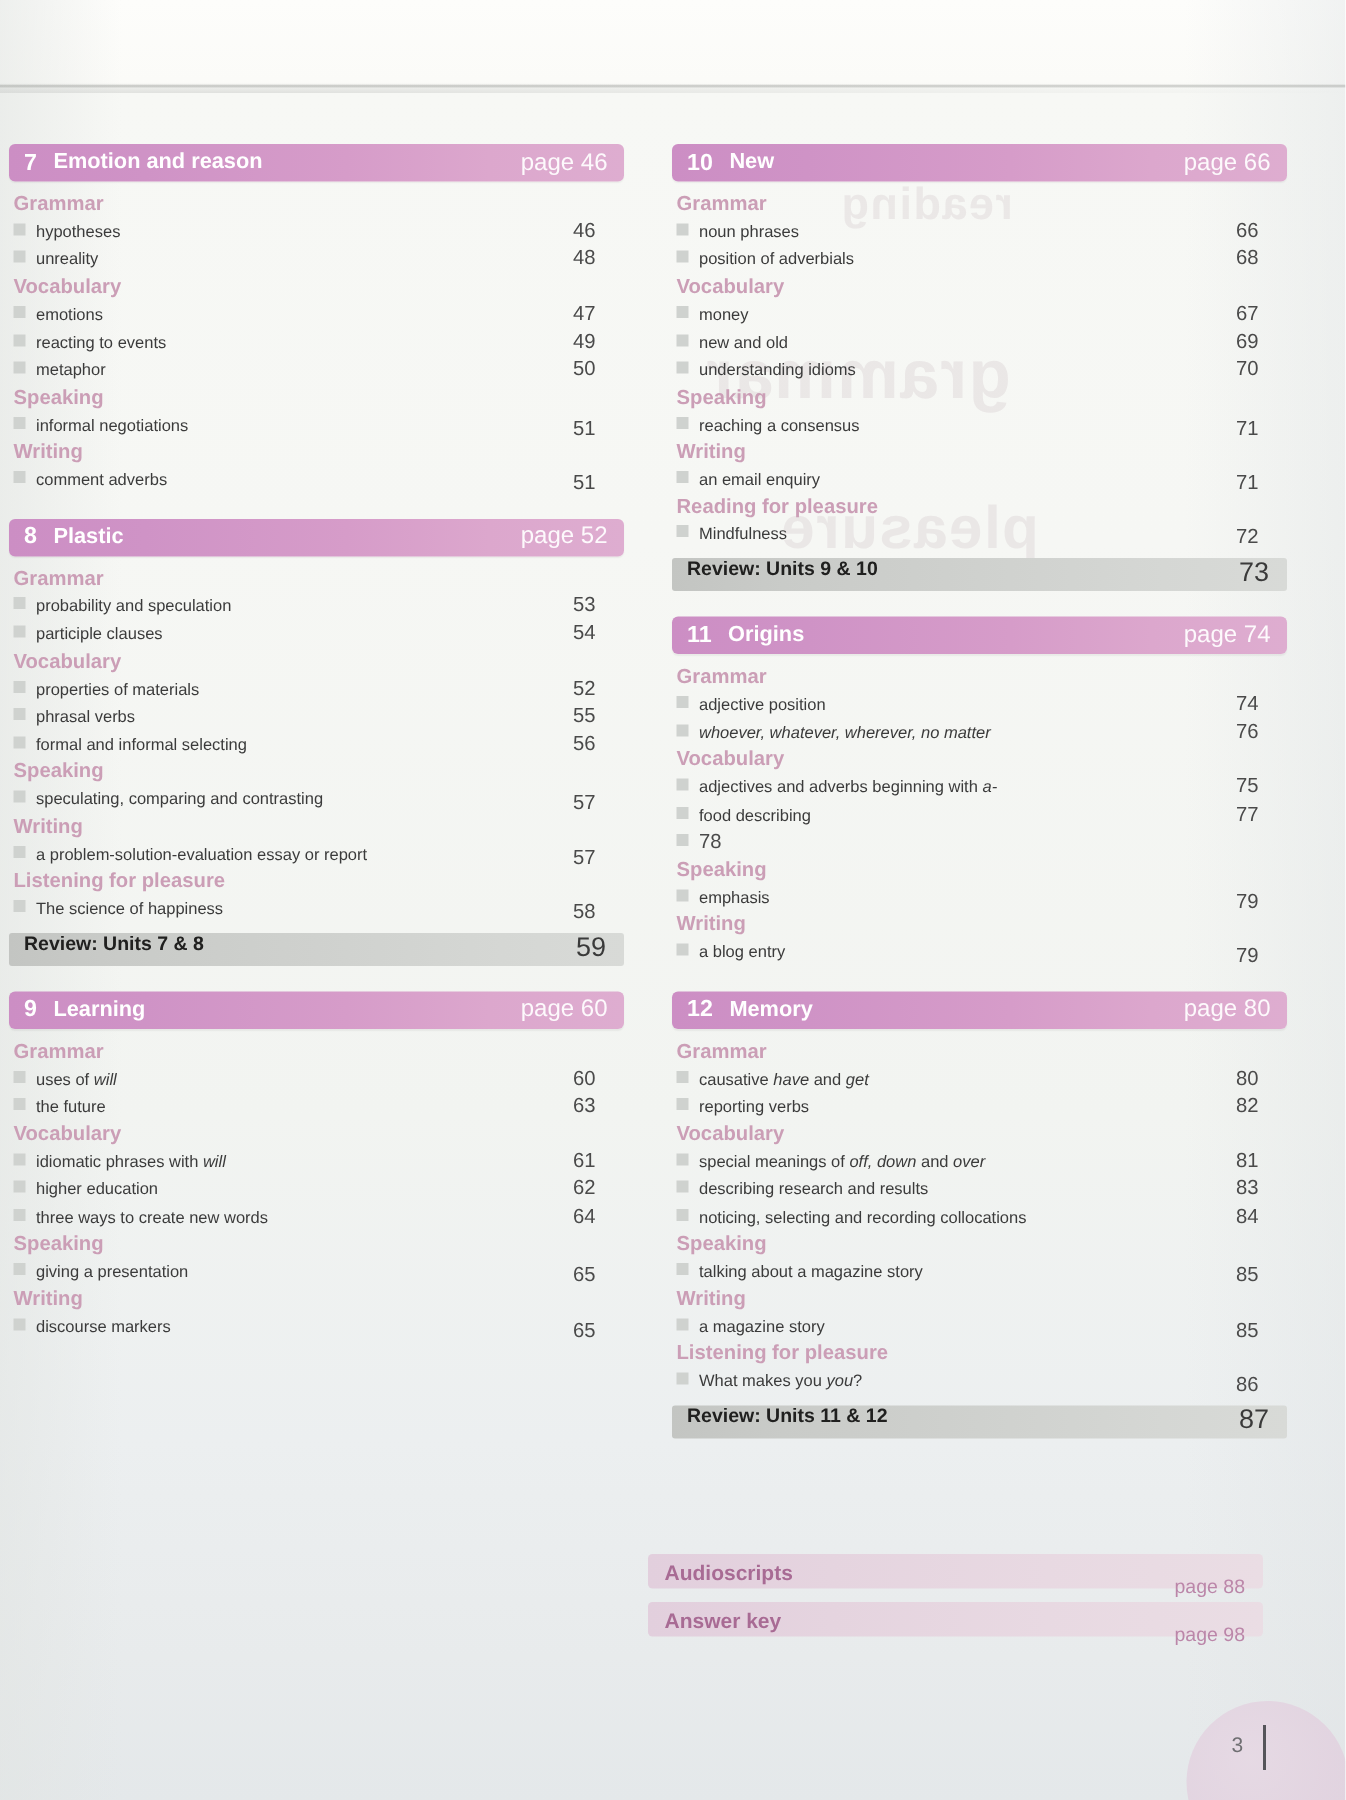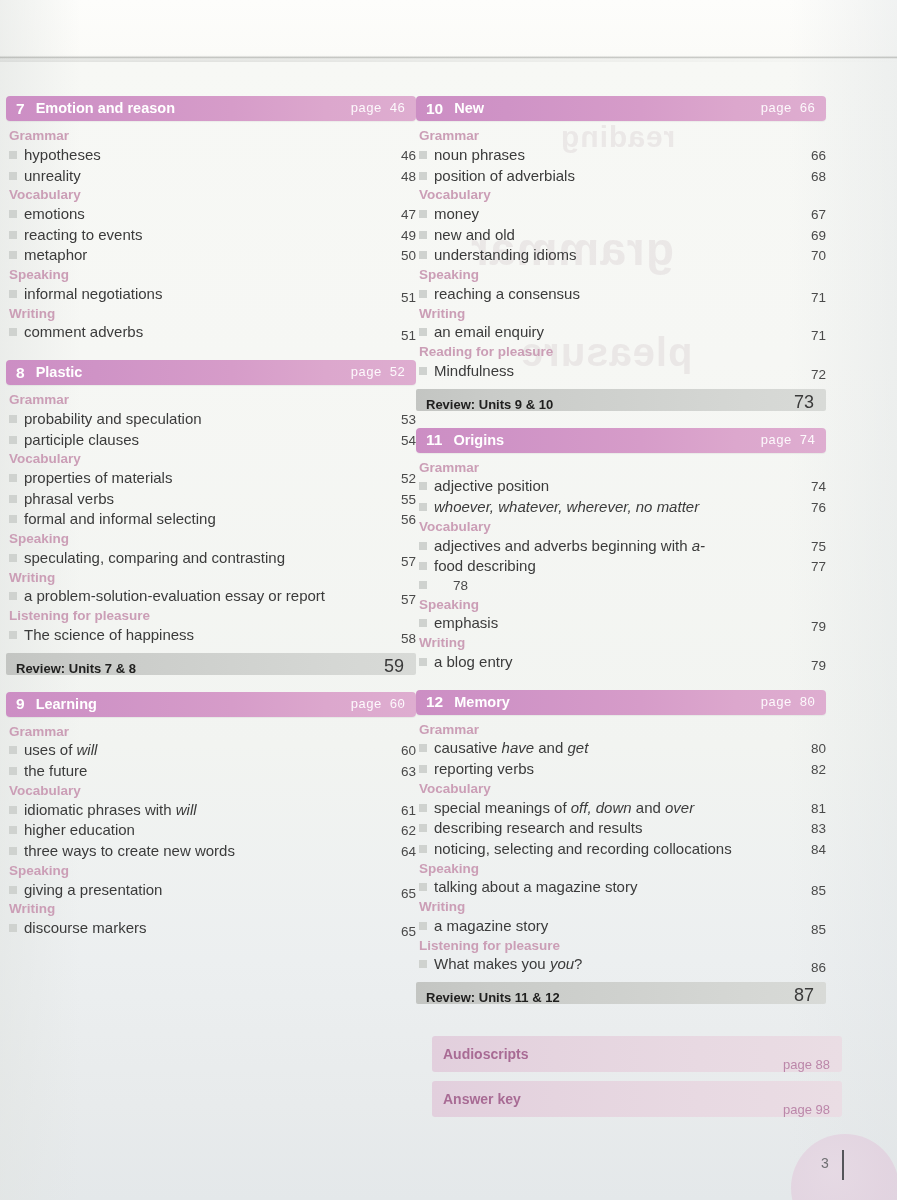--- a/index.html
+++ b/index.html
@@ -82,21 +82,21 @@
   #ghost-2 { left: 520px; top: 330px; font-size: 40px; transform: scaleX(-1); }
   #ghost-3 { left: 560px; top: 120px; font-size: 30px; transform: scaleX(-1); }
 
   
   .col {
     position: absolute;
     top: 96px;
     width: 410px;
   }
   #col-left  { left: 6px; }
-  #col-right { left: 416px; }
+  #col-right { left: 448px; }
 
   
   .unit { margin-bottom: 17px; }
 
   .unit-bar {
     position: relative;
     height: 25px;
     border-radius: 4px;
     background: linear-gradient(90deg, #cc8ec4 0%, #cf93c6 22%, #d69cc9 55%, #dca7cd 78%, #deadd0 100%);
     display: flex;
@@ -114,24 +114,23 @@
     color: #ffffff;
     font-size: 14.5px;
     font-weight: 700;
     padding-left: 11px;
     line-height: 1;
   }
   .unit-page {
     position: absolute;
     right: 11px;
     color: rgba(255,255,255,0.93);
-    font-size: 13px;
+    font-size: 16px;
     font-weight: 400;
     line-height: 1;
-    font-family: Liberation Mono, monospace;
   }
 
   
   .sect {
     color: #cb9eb6;
     font-size: 13.5px;
     font-weight: 600;
     margin-top: 0;
     margin-bottom: 0px;
     padding-left: 3px;
@@ -151,43 +150,43 @@
     width: 8px;
     height: 8px;
     background: #cfd2cf;
     margin-right: 7px;
     position: relative;
     top: -1px;
   }
   .row-label {
     flex: 1 1 auto;
     color: #3b3b3b;
-    font-size: 15px;
+    font-size: 11px;
     white-space: nowrap;
     overflow: hidden;
   }
   .row-page {
     flex: 0 0 auto;
     color: #4a4a4a;
     font-size: 13.5px;
-    text-align: right;
+    text-align: left;
     width: 34px;
   }
   .row-label i { font-style: italic; }
 
   
   .loose .row-page { position: relative; top: 3px; }
 
   
   .review-bar {
     position: relative;
     height: 22px;
     margin-top: 7px;
     display: flex;
-    align-items: flex-end;
+    align-items: flex-start;
     background: linear-gradient(90deg, #c3c5c2 0%, #c9cbc8 18%, #cfd1ce 50%, #d5d7d4 80%, #d8dad7 100%);
     border-radius: 2px;
   }
   .review-label {
     color: #20201f;
     font-size: 13px;
     font-weight: 700;
     padding-left: 10px;
     line-height: 1;
   }
@@ -195,21 +194,21 @@
     position: absolute;
     right: 12px;
     color: #3a3a3a;
     font-size: 18px;
     line-height: 1;
   }
 
   
   .back-bar {
     position: relative;
-    height: 36px;
+    height: 23px;
     display: flex;
     align-items: center;
     background: linear-gradient(90deg, #e2cfdd 0%, #e5d4df 30%, #e8d9e2 65%, #ead ce4 100%);
     background: linear-gradient(90deg, #e2cfdd 0%, #e5d4df 30%, #e8d9e2 65%, #eaddE4 100%);
     border-radius: 3px;
     margin-bottom: 9px;
   }
   .back-label {
     color: #a86b94;
     font-size: 14px;

